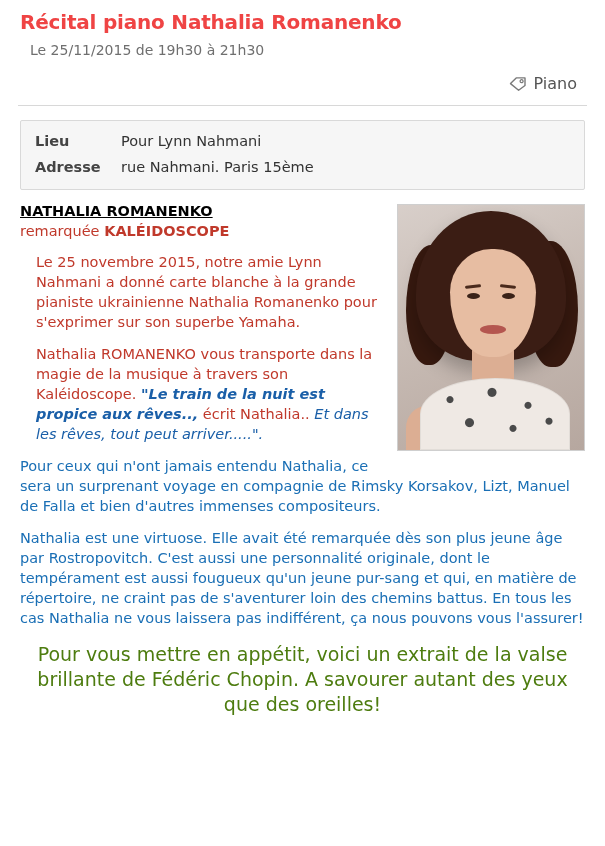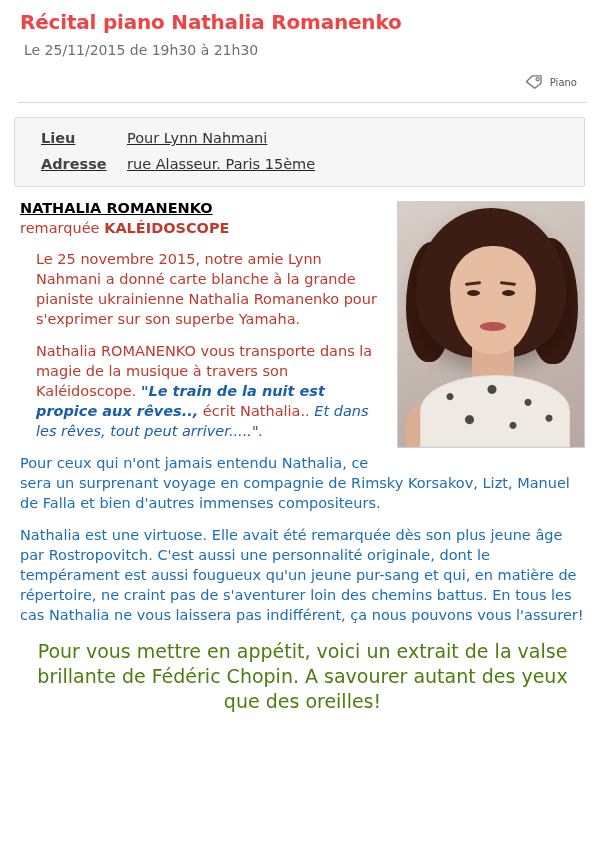--- a/index.html
+++ b/index.html
@@ -27,56 +27,55 @@
     font-size: 20px;
     font-weight: bold;
     color: #ef4444;
     margin: 10px 0 0 6px;
     letter-spacing: -0.2px;
     font-family: "DejaVu Sans", sans-serif;
   }
   .event-date {
     font-size: 14px;
     color: #6f6f6f;
-    margin: 8px 0 0 10px;
+    margin: 8px 0 0 16px;
   }
 
   
   .tag-row {
     display: flex;
     align-items: center;
     justify-content: flex-end;
     margin: 16px 14px 0 0;
     gap: 7px;
   }
   .tag-icon {
     width: 18px;
     height: 16px;
     display: inline-block;
     position: relative;
   }
   .tag-label {
-    font-size: 10px;
+    font-size: 16px;
     color: #555;
   }
 
   .rule {
     height: 1px;
     background: #d8d8d8;
     margin: 12px 4px 0 4px;
   }
 
   
   .info-box {
-    margin: 14px 6px 0 0;
+    margin: 14px 6px 0 6px;
     border: 1px solid #d9d9d9;
     background: #f6f6f6;
     border-radius: 2px;
-    padding: 12px 14px 14px 26px;
-    text-decoration: underline;
+    padding: 12px 14px 14px 14px;
   }
   .info-row {
     display: flex;
     align-items: baseline;
     margin-bottom: 10px;
   }
   .info-row:last-child { margin-bottom: 0; }
   .info-key {
     width: 86px;
     font-size: 14.5px;
@@ -265,21 +264,21 @@
 
   <div class="rule"></div>
 
   <div class="info-box">
     <div class="info-row">
       <div class="info-key">Lieu</div>
       <div class="info-val">Pour Lynn Nahmani</div>
     </div>
     <div class="info-row">
       <div class="info-key">Adresse</div>
-      <div class="info-val">rue Alasseur. Paris 15ème</div>
+      <div class="info-val">rue Nahmani. Paris 15ème</div>
     </div>
   </div>
 
   <div class="body-wrap clearfix">
 
     <div class="photo">
       <span class="bg"></span>
       <span class="hair2"></span>
       <span class="hair3"></span>
       <span class="hair"></span>

